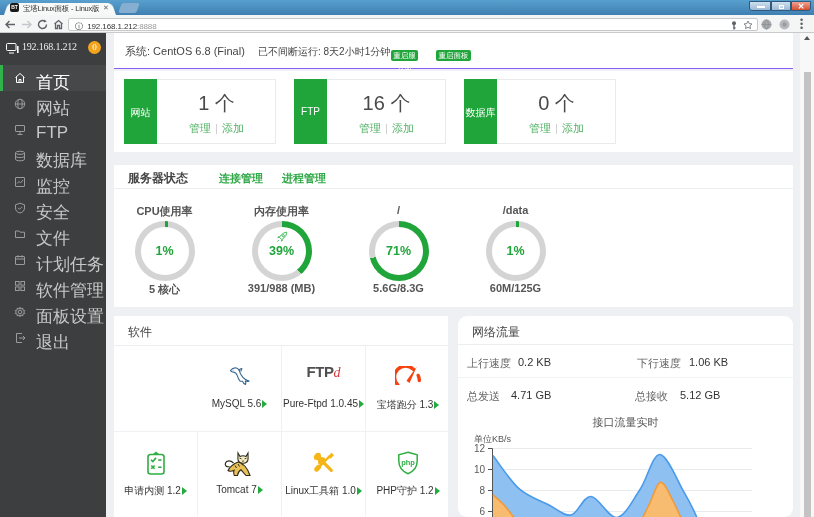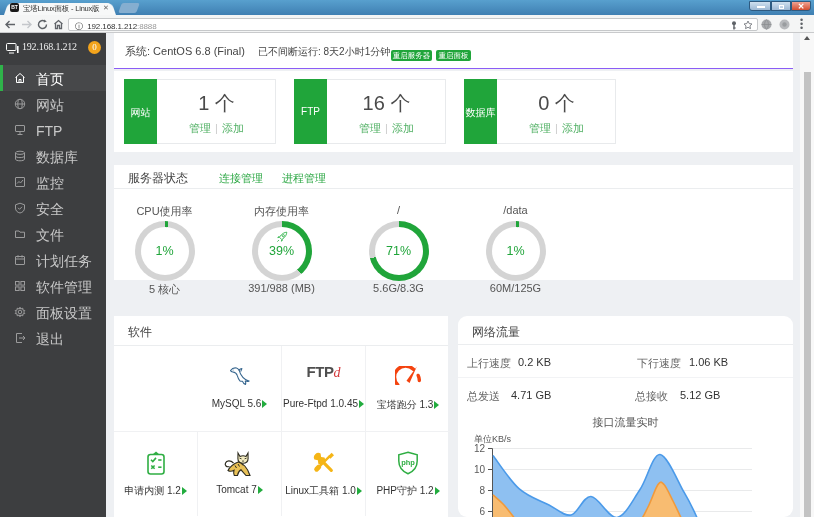--- a/index.html
+++ b/index.html
@@ -21,21 +21,21 @@
 .winglyph{width:100%;text-align:center;color:#fff;font-size:7px;line-height:9px;font-weight:bold;}
 #toolbar{left:0;top:15px;width:814px;height:18px;background:#f4f5f5;border-bottom:1px solid #c9cacc;}
 #addrbar{left:68px;top:18px;width:690px;height:13px;background:#fff;border:1px solid #c6c8ca;border-radius:2px;}
 #url{left:6px;top:2px;font-size:8px;letter-spacing:-0.1px;color:#333;white-space:nowrap;}
 #url span{color:#999;}
 
 #sidebar{left:0;top:33px;width:106px;height:484px;background:#3d3e40;}
 #sbhead{left:0;top:0;width:92px;height:32px;color:#fff;font-family:Liberation Serif, serif;}
 #sbip{left:22px;top:8px;font-size:10px;color:#eee;letter-spacing:-0.2px;}
 #sbbadge{left:88px;top:8px;width:13px;height:13px;background:#f3a41c;border-radius:50%;color:#fff;font-size:9px;text-align:center;line-height:13px;}
-.mitem{left:0;width:106px;height:26px;color:#c8c8c8;font-size:14px;}
+.mitem{left:0;width:106px;height:26px;color:#c8c8c8;font-size:17px;}
 .mitem .mico{position:absolute;left:14px;top:7px;width:12px;height:12px;opacity:.75;}
 .mitem .mtxt{position:absolute;left:36px;top:6px;}
 .mitem.act{background:#47484a;color:#fff;border-left:3px solid #2fb34a;}
 .mitem.act .mico{left:11px;opacity:1;}
 .mitem.act .mtxt{left:33px;}
 
 #main{left:106px;top:33px;width:694px;height:484px;background:#eef0f3;}
 .panel{position:absolute;background:#fff;}
 
 #p1{left:8px;top:0px;width:679px;height:36px;border-bottom:1px solid #8b5cf6;}
@@ -43,21 +43,21 @@
 .gbtn{position:absolute;top:17px;height:11px;background:#20a53a;border-radius:2px;color:#fff;font-size:7.5px;text-align:center;line-height:11px;}
 
 #p2{left:8px;top:38px;width:679px;height:81px;}
 .card{position:absolute;top:8px;height:65px;}
 .cglabel{position:absolute;left:0;top:0;width:33px;height:65px;background:#20a53a;color:#fff;font-size:10px;text-align:center;}
 .cbox{position:absolute;left:33px;top:0;width:119px;height:65px;border:1px solid #e8eaec;border-left:none;}
 .cnum{position:absolute;left:33px;top:11px;width:119px;text-align:center;font-size:20px;color:#4a4a4a;}
 .clinks{position:absolute;left:33px;top:42px;width:119px;text-align:center;font-size:11px;color:#52b165;}
 .clinks i{font-style:normal;color:#ccc;padding:0 4px;}
 
-#p3{left:8px;top:132px;width:679px;height:115px;}
+#p3{left:8px;top:132px;width:679px;height:142px;font-weight:bold;}
 .phead{position:absolute;left:0;top:0;width:100%;height:24px;border-bottom:1px solid #ebedef;}
 .ptitle{position:absolute;left:14px;top:5px;font-size:12px;color:#444;}
 .plink{position:absolute;top:6px;font-size:11px;color:#30a948;}
 .gauge{position:absolute;top:39px;width:117px;text-align:center;}
 .glabel{font-size:11px;color:#555;height:17px;}
 .gdonut{position:relative;width:60px;height:60px;margin:0 auto;border-radius:50%;}
 .ghole{position:absolute;left:6px;top:6px;width:48px;height:48px;background:#fff;border-radius:50%;}
 .gpct{position:absolute;left:0;width:48px;top:17px;text-align:center;font-size:12.5px;color:#20a53a;}
 .gsub{margin-top:1px;font-size:11px;color:#555;}
 
@@ -227,21 +227,21 @@
         <line x1="5" y1="6" x2="11" y2="6"></line>
         <path d="M9 4 L11 6 L9 8"></path>
       </svg>
       <div class="mtxt">退出</div>
     </div>
 </div>
 <div class="abs" id="main">
   <div class="panel" id="p1">
     <div class="t" style="left:11px">系统: CentOS 6.8 (Final)</div>
     <div class="t" style="left:144px;font-size:10px;top:12px">已不间断运行: 8天2小时1分钟</div>
-    <div class="gbtn" style="left:277px;width:41px">重启服务器</div>
+    <div class="gbtn" style="left:277px;width:27px">重启服务器</div>
     <div class="gbtn" style="left:322px;width:35px">重启面板</div>
   </div>
   <div class="panel" id="p2">
     <div class="card" style="left:10px">
       <div class="cglabel">
           <span style="position:absolute;left:0;width:33px;top:27px">网站</span>
         </div>
       <div class="cbox"></div>
       <div class="cnum">1 个</div>
       <div class="clinks">管理<i>|</i>添加</div>

